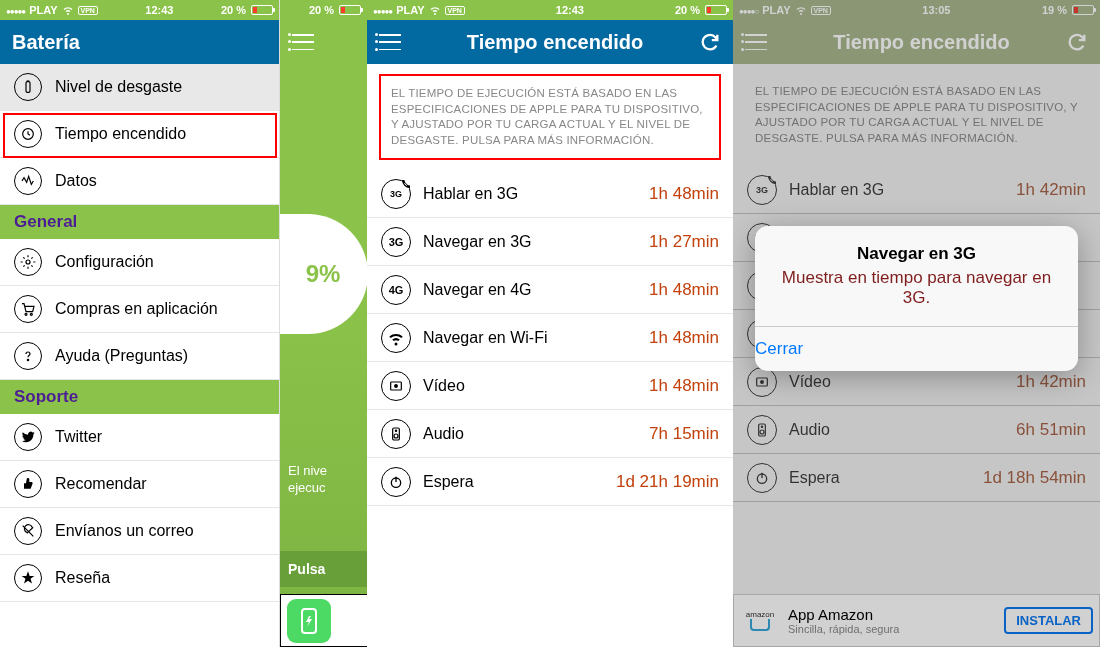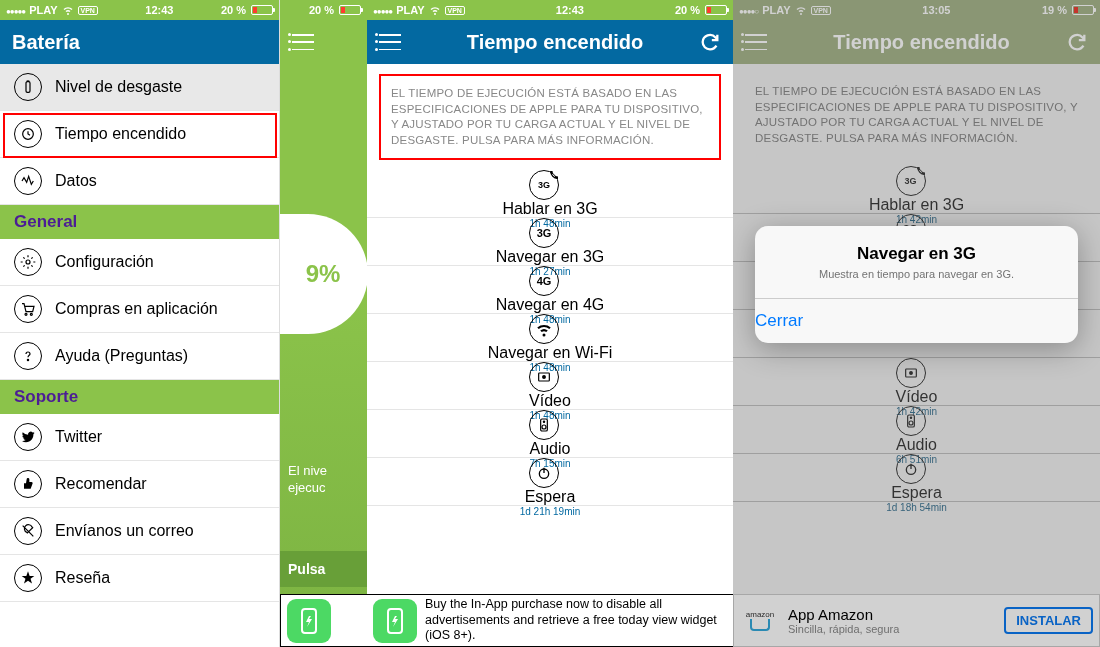--- a/index.html
+++ b/index.html
@@ -50,42 +50,42 @@
 .peek-circle { position:absolute; left:-2px; top:150px; width:90px; height:120px; background:#fff; border-radius:0 60px 60px 0; display:flex; align-items:center; justify-content:center; color:#8bc34a; font-size:24px; font-weight:600; }
 .peek-txt { position:absolute; bottom:90px; left:8px; right:2px; font-size:13px; line-height:1.3; }
 .peek-btn { position:absolute; bottom:60px; left:0; right:0; height:36px; background:#689f38; color:#fff; display:flex; align-items:center; padding-left:8px; font-size:14px; font-weight:600; }
 
 
 .info { margin:10px 12px; padding:10px 10px; font-size:11.5px; line-height:1.35; color:#888; letter-spacing:0.2px; }
 .info.framed { border:2px solid #ff0000; }
 
 
 .rlist { flex:1; overflow:hidden; }
-.rrow { display:flex; align-items:center; height:48px; padding:0 14px; border-bottom:1px solid #e5e5e5;flex-direction:column; }
+.rrow { display:flex; align-items:center; height:48px; padding:0 14px; border-bottom:1px solid #e5e5e5; }
 .rrow .ic { width:30px; height:30px; border:1.6px solid #000; border-radius:50%; margin-right:12px; display:flex; align-items:center; justify-content:center; font-size:10px; font-weight:700; flex-shrink:0; position:relative; }
 .rrow .lbl { flex:1; font-size:16px; color:#000; }
-.rrow .val { font-size:10px; color:#0369a1; }
+.rrow .val { font-size:17px; color:#c2410c; }
 
 
 .ad { height:53px; border-top:1px solid #000; display:flex; align-items:center; padding:0 6px; gap:8px; background:#fff; border:1.5px solid #000; border-left:none; border-right:none; }
 .ad-ic { width:44px; height:44px; border-radius:9px; background:#4cd964; display:flex; align-items:center; justify-content:center; }
 .ad-ic svg { width:24px; height:30px; }
 .ad-txt { flex:1; font-size:12.5px; line-height:1.25; color:#000; }
 .ad-btn { border:2px solid #007aff; color:#007aff; border-radius:4px; padding:4px 10px; font-size:13px; font-weight:600; }
 .amz-ic { width:40px; height:40px; display:flex; flex-direction:column; align-items:center; justify-content:center; font-size:8px; color:#333; }
 .amz-ic .cart { width:20px; height:12px; border:2px solid #29abe2; border-top:none; border-radius:0 0 4px 4px; }
 
 
 .dim-ov { position:absolute; inset:0; background:rgba(120,120,120,0.42); pointer-events:none; }
 .shot3 .content-dim { filter:brightness(0.82) grayscale(0.1); }
 
 
 .alert { position:absolute; left:22px; right:22px; top:226px; background:#f8f8f8; border-radius:13px; box-shadow:0 6px 30px rgba(0,0,0,0.3); overflow:hidden; z-index:10; }
 .alert .at { text-align:center; padding:18px 16px 4px; font-size:17px; font-weight:600; color:#000; }
-.alert .am { text-align:center; padding:0 20px 18px; font-size:11px; color:#737373; }
+.alert .am { text-align:center; padding:0 20px 18px; font-size:17px; color:#7f1d1d; }
 .alert .ab { border-top:1px solid #ccc; padding:12px 0; font-size:17px; color:#007aff; font-weight:500; }
 </style>
 </head>
 <body>
 
 <div class="shots">
 
 <div class="shot shot1">
   <div class="status">
     <div class="l">
@@ -328,29 +328,20 @@
           <span class="ic">
             <svg viewBox="0 0 24 24" width="16" height="16" fill="none" stroke="#000" stroke-width="2">
               <circle cx="12" cy="13" r="7"></circle>
               <line x1="12" y1="4" x2="12" y2="12"></line>
             </svg>
           </span>
           <span class="lbl">Espera</span>
           <span class="val">1d 21h 19min</span>
         </div>
       </div>
-  <div class="ad">
-    <div class="ad-ic">
-          <svg viewBox="0 0 24 30" fill="none" stroke="#fff" stroke-width="2">
-            <rect x="5" y="3" width="14" height="24" rx="3"></rect>
-            <path d="M12 10l-3 6h3l-2 5 5-8h-3l2-3z" fill="#fff" stroke="none"></path>
-          </svg>
-        </div>
-    <div class="ad-txt">Buy the In-App purchase now to disable all advertisements and retrieve a free today view widget (iOS 8+).</div>
-  </div>
 </div>
 
 <div class="shot shot3">
   <div class="content-dim" style="display:flex;flex-direction:column;height:100%;">
     <div class="status dim">
       <div class="l">
             <span class="dots four"></span>
             <span>PLAY</span>
             <svg class="wifi" viewBox="0 0 24 24" fill="#fff">
               <path d="M12 18a2 2 0 100 4 2 2 0 000-4zm-5-4a8 8 0 0110 0l-2 2a5 5 0 00-6 0zm-4-4a14 14 0 0118 0l-2 2a11 11 0 00-14 0z"></path>

